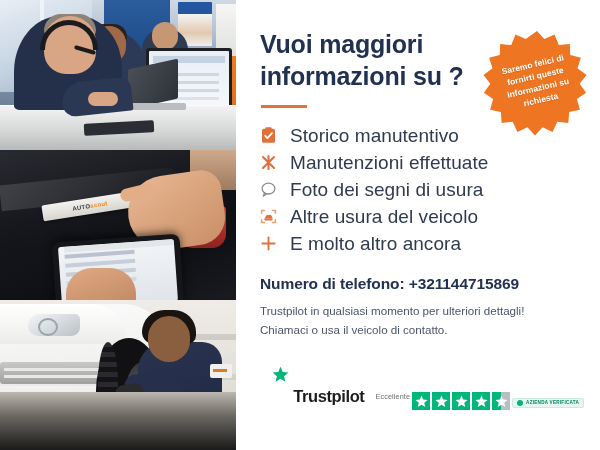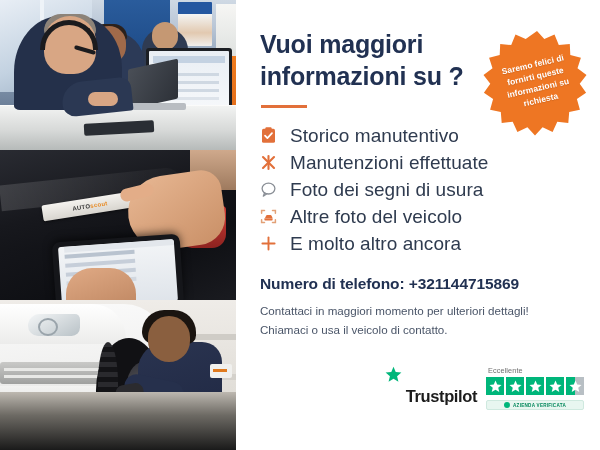--- a/index.html
+++ b/index.html
@@ -193,21 +193,21 @@
     align-items:center; justify-content:center; transform:rotate(-13deg); }
   .burst .hsicon { width:22px; height:16px; margin-bottom:3px; }
   .burst .btext { font-size:8.4px; font-weight:bold; color:#fff; line-height:1.42;
     text-align:center; letter-spacing:.1px; text-shadow:0 1px 1px rgba(0,0,0,.12); width:86px; }
 
   
   .tp { position:absolute; right:16px; bottom:40px; display:flex; align-items:flex-end; gap:9px; }
   .tp-logo { display:flex; align-items:center; gap:4px; padding-bottom:4px; }
   .tp-star { width:17px; height:17px; }
   .tp-word { font-size:16.5px; font-weight:bold; color:#1c1c1c; letter-spacing:-.4px;margin-top:44px; }
-  .tp-right { display:flex; flex-direction:column; align-items:center; gap:2px; }
+  .tp-right { display:flex; align-items:center; gap:2px; }
   .tp-label { font-size:7.3px; color:#6f6f6f; letter-spacing:.1px; align-self:flex-start;
     margin-left:2px; }
   .stars { display:flex; gap:2px; }
   .sbox { width:18px; height:18px; background:#00b67a; display:flex; align-items:center;
     justify-content:center; position:relative; }
   .sbox.half { background:linear-gradient(90deg,#00b67a 52%,#b8bfc4 52%); }
   .sbox svg { width:13px; height:13px; }
   .verif { margin-top:3px; background:#e8f6f0; border:1px solid #cfe9df; border-radius:2px;
     padding:1px 4px; display:flex; align-items:center; gap:3px; width:100%;
     justify-content:center; }
@@ -366,40 +366,40 @@
             <g fill="none" stroke="#e2a177" stroke-width="1.5" stroke-linecap="round">
               <path d="M1.6 5.2V2.4h2.9"></path>
                 <path d="M15.4 5.2V2.4h-2.9"></path>
               <path d="M1.6 11.8v2.8h2.9"></path>
                 <path d="M15.4 11.8v2.8h-2.9"></path>
             </g>
             <path d="M4.4 10.3h8.2v1.5a.6.6 0 0 1-.6.6h-7a.6.6 0 0 1-.6-.6z" fill="#e2703a"></path>
             <path d="M5 10.1l1.2-2.6a1 1 0 0 1 .9-.6h3.4a1 1 0 0 1 .9.6l1.2 2.6z" fill="#e2703a"></path>
           </svg>
         </span>
-        <span class="li-text">Altre foto del veicolo</span>
+        <span class="li-text">Altre usura del veicolo</span>
       </li>
 
       <li>
         <span class="li-icon">
           <svg viewBox="0 0 17 17" width="17" height="17">
             <g stroke="#e2703a" stroke-width="1.9" stroke-linecap="round">
               <line x1="8.5" y1="2.4" x2="8.5" y2="14.6"></line>
               <line x1="2.4" y1="8.5" x2="14.6" y2="8.5"></line>
             </g>
           </svg>
         </span>
         <span class="li-text">E molto altro ancora</span>
       </li>
 
     </ul>
 
     <div class="phone">Numero di telefono: +321144715869</div>
     <div class="sub">
-      <span>Contattaci in maggiori momento per ulteriori dettagli!</span><br>
+      <span>Trustpilot in qualsiasi momento per ulteriori dettagli!</span><br>
       <span>Chiamaci o usa il veicolo di contatto.</span>
     </div>
 
     <div class="tp">
       <div class="tp-logo">
         <svg class="tp-star" viewBox="0 0 20 20">
           <path fill="#00b67a" d="M10 .9l2.6 6.2 6.7.5-5.1 4.4 1.6 6.5L10 14.9 4.2 18.5l1.6-6.5L.7 7.6l6.7-.5z"></path>
         </svg>
         <span class="tp-word">Trustpilot</span>
       </div>

